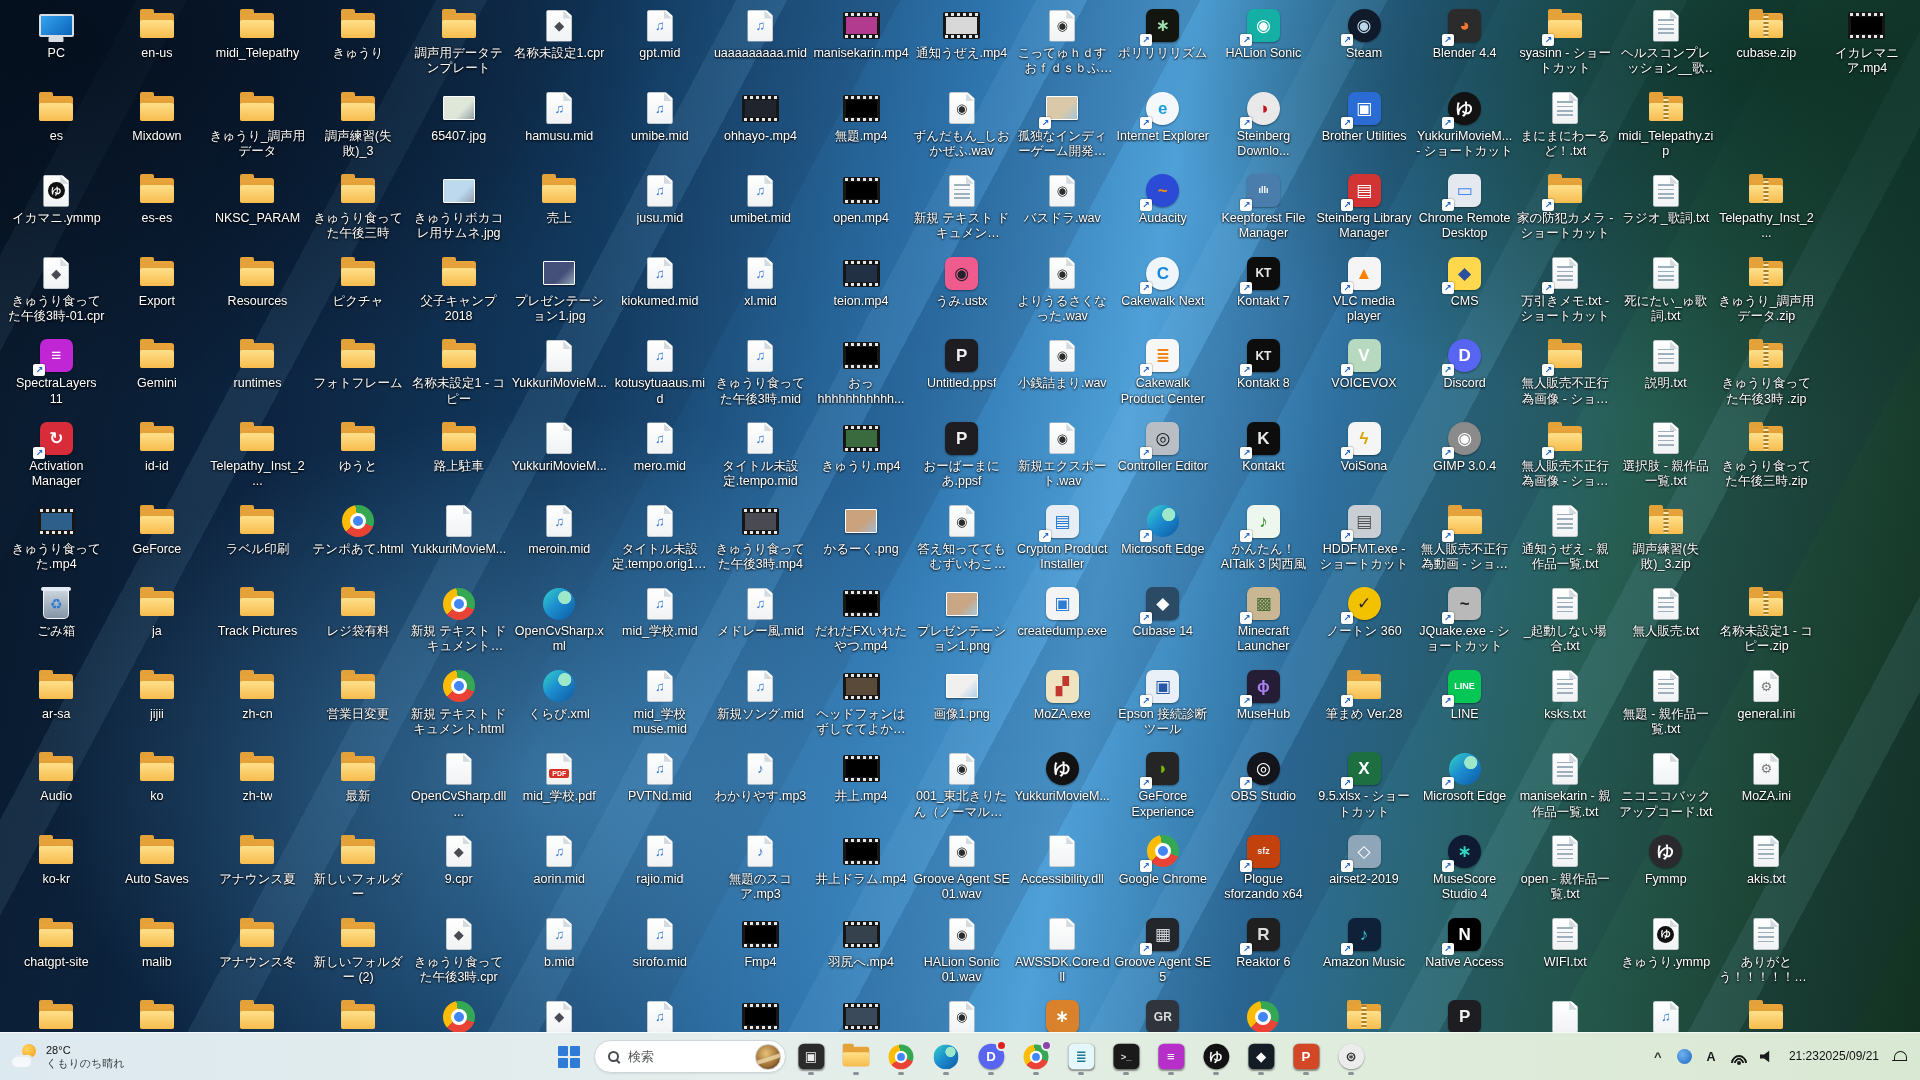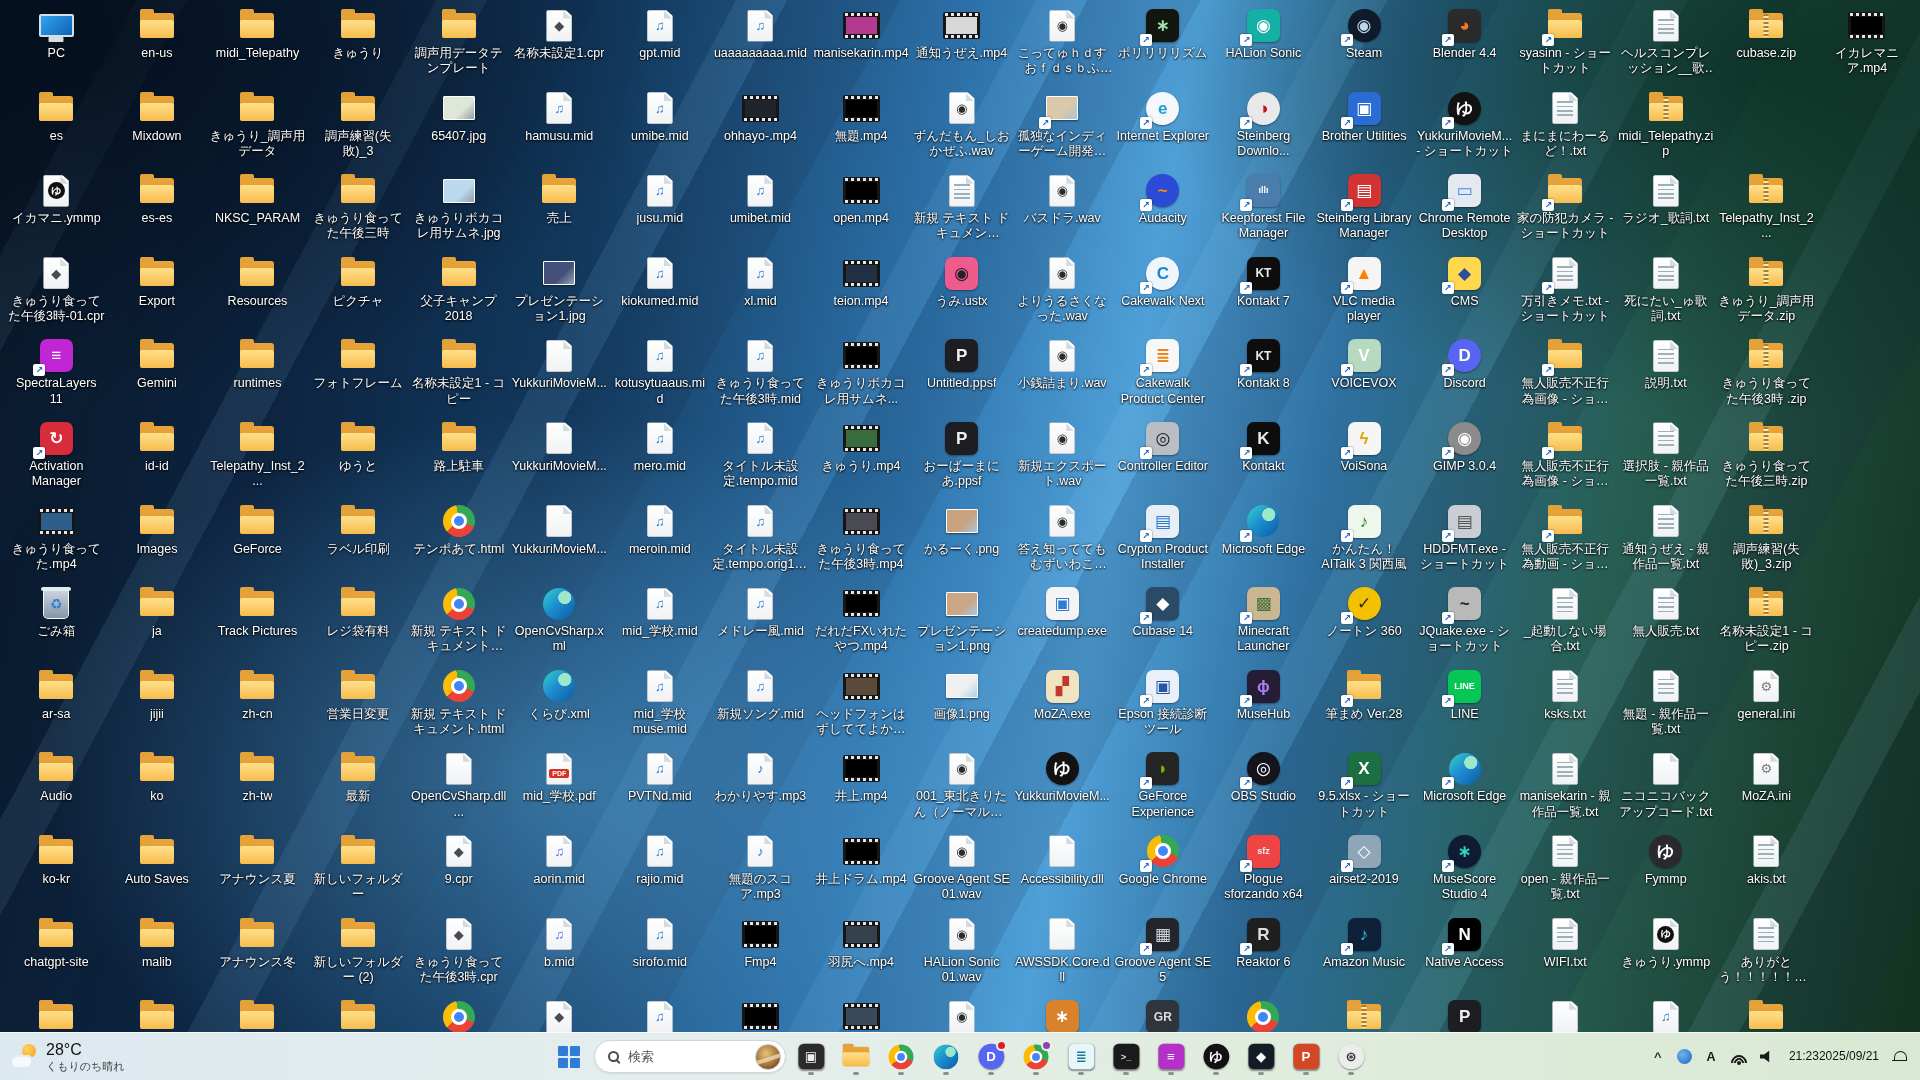--- a/index.html
+++ b/index.html
@@ -81,21 +81,21 @@
   
   #taskbar { position:absolute; left:0; right:0; bottom:0; height:48px;
     background:linear-gradient(90deg,#dde9f0 0%,#e5eeec 38%,#e0ecdd 68%,#d9e8d3 100%);
     border-top:1px solid rgba(255,255,255,.7); display:flex; align-items:center; z-index:5; }
   #tb-weather { display:flex; align-items:center; gap:8px; padding:0 12px; min-width:170px; cursor:pointer; }
   .wicon { width:26px; height:24px; position:relative; flex:none; }
   .wicon::before { content:''; position:absolute; top:0; right:2px; width:14px; height:14px; border-radius:50%;
     background:radial-gradient(circle at 35% 35%,#ffd65c,#f59b1e); }
   .wicon::after { content:''; position:absolute; bottom:1px; left:0; width:19px; height:10px; border-radius:8px;
     background:#f5f9fc; box-shadow:2px -3px 0 -1px #e6eef4; }
-  .wtemp { font-size:16px; color:#111; line-height:1.3; }
+  .wtemp { font-size:11px; color:#111; line-height:1.3; }
   .wcond { font-size:11px; color:#3c4043; line-height:1.2; }
 
   #tb-center { position:absolute; left:50%; transform:translateX(-50%); display:flex; align-items:center; gap:5px; height:48px; }
   .tbbtn { width:40px; height:40px; border-radius:6px; display:flex; align-items:center; justify-content:center; position:relative; cursor:pointer; }
   .icw { transform:scale(.78); display:flex; align-items:center; justify-content:center; }
   .tdot { position:absolute; bottom:2px; left:50%; transform:translateX(-50%); width:6px; height:3px; border-radius:2px; background:#8b9096; }
   .bdg { position:absolute; top:3px; right:4px; width:11px; height:11px; border-radius:50%; border:2px solid #e8efec; z-index:4; }
 
   #tb-search { height:33px; width:192px; background:#fff; border:1px solid #cfd6db; border-radius:17px;
     display:flex; align-items:center; padding:0 4px 0 13px; gap:9px; box-shadow:0 1px 2px rgba(0,0,0,.08); cursor:text; }
@@ -745,21 +745,21 @@
           </div>
         </div>
         <div class="lbl">きゅうり食ってた午後3時.mid</div>
       </div>
       <div class="cell">
         <div class="ic">
           <div class="film">
             <div class="filmc"></div>
           </div>
         </div>
-        <div class="lbl">きゅうりボカコレ用サムネ...</div>
+        <div class="lbl">おっhhhhhhhhhhh...</div>
       </div>
       <div class="cell">
         <div class="ic">
           <div class="tile" style="background: rgb(29, 29, 34);">
             <span class="g" style="color: rgb(240, 240, 240); font-size: 17px;">P</span>
           </div>
         </div>
         <div class="lbl">Untitled.ppsf</div>
       </div>
       <div class="cell">
@@ -976,26 +976,20 @@
           <div class="film">
             <div class="filmc" style="background: rgb(46, 95, 138);"></div>
           </div>
         </div>
         <div class="lbl">きゅうり食ってた.mp4</div>
       </div>
       <div class="cell">
         <div class="ic">
           <div class="folder"></div>
         </div>
-        <div class="lbl">Images</div>
-      </div>
-      <div class="cell">
-        <div class="ic">
-          <div class="folder"></div>
-        </div>
         <div class="lbl">GeForce</div>
       </div>
       <div class="cell">
         <div class="ic">
           <div class="folder"></div>
         </div>
         <div class="lbl">ラベル印刷</div>
       </div>
       <div class="cell">
         <div class="ic">
@@ -1594,21 +1588,21 @@
       </div>
       <div class="cell">
         <div class="ic">
           <div class="chromeb"></div>
           <div class="sca">↗</div>
         </div>
         <div class="lbl">Google Chrome</div>
       </div>
       <div class="cell">
         <div class="ic">
-          <div class="tile" style="background: #ef4444;">
+          <div class="tile" style="background: #c2410c;">
             <span class="g" style="color: rgb(238, 238, 238); font-size: 9px;">sfz</span>
           </div>
           <div class="sca">↗</div>
         </div>
         <div class="lbl">Plogue sforzando x64</div>
       </div>
       <div class="cell">
         <div class="ic">
           <div class="tile" style="background: rgb(143, 166, 184);">
             <span class="g" style="color: rgb(255, 255, 255); font-size: 17px;">◇</span>

